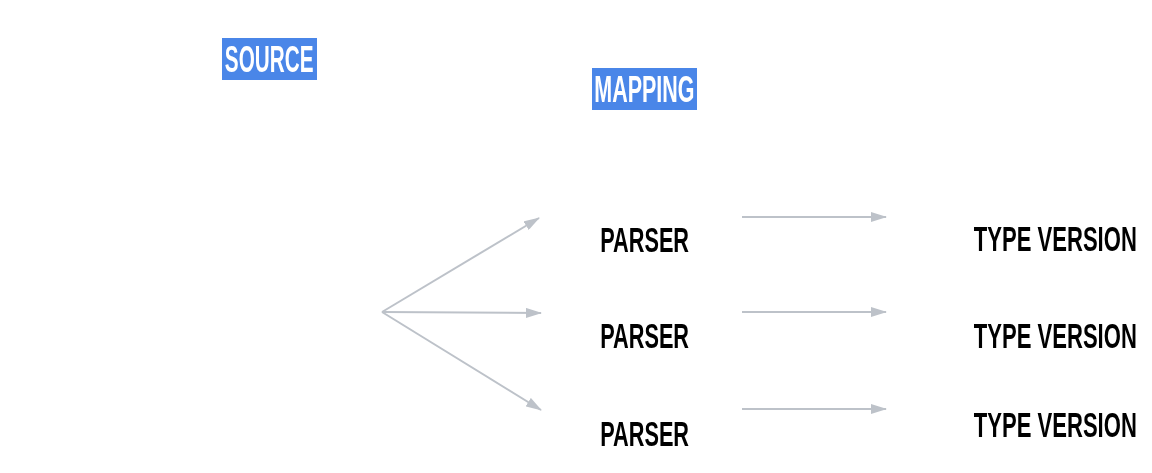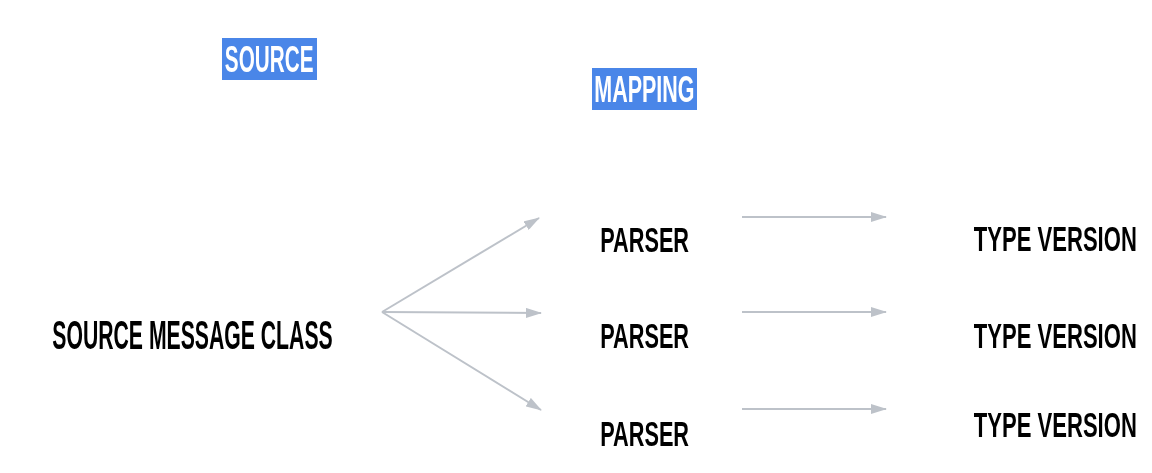--- a/index.html
+++ b/index.html
@@ -89,23 +89,20 @@
     <line x1="742" y1="409" x2="886" y2="409" marker-end="url(#arrowhead)"></line>
   </svg>
 
   <div class="abs hdr hdr-source">
     <span class="cond">SOURCE</span>
   </div>
   <div class="abs hdr hdr-mapping">
     <span class="cond">MAPPING</span>
   </div>
 
-  <div class="abs node smc">
-    <span class="cond">SOURCE MESSAGE CLASS</span>
-  </div>
 
   <div class="abs node parser parser-1">
     <span class="cond">PARSER</span>
   </div>
   <div class="abs node tv tv-1">
     <span class="cond">TYPE VERSION</span>
   </div>
 
   <div class="abs node parser parser-2">
     <span class="cond">PARSER</span>

